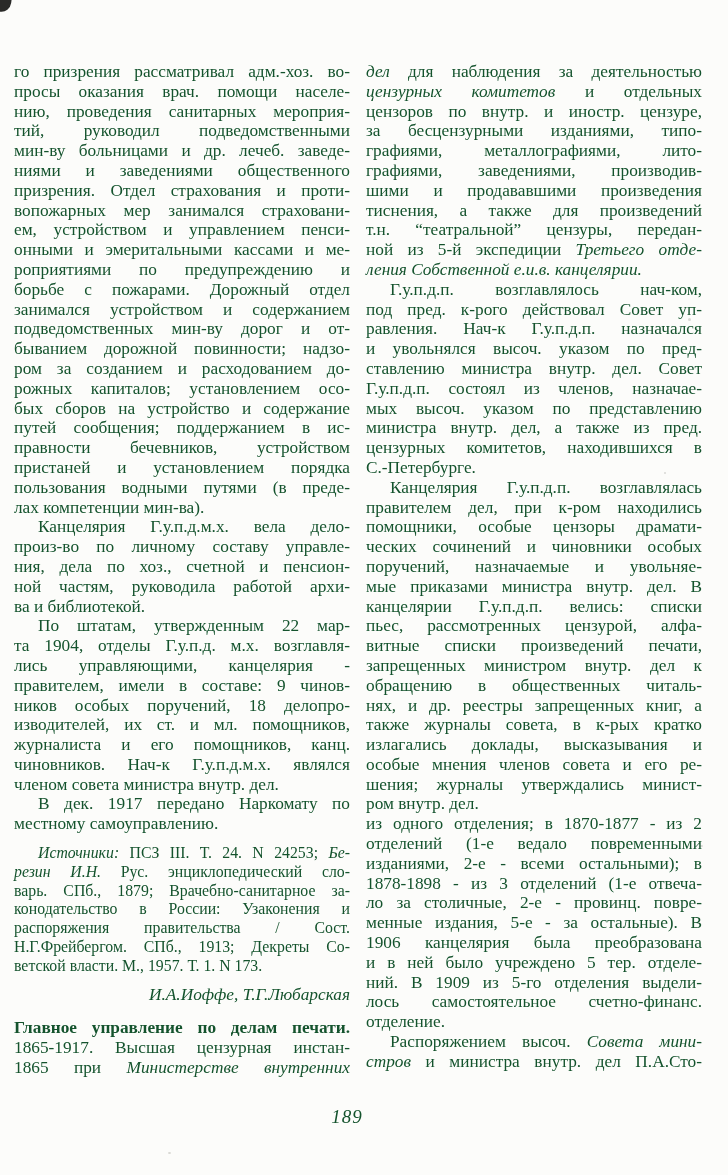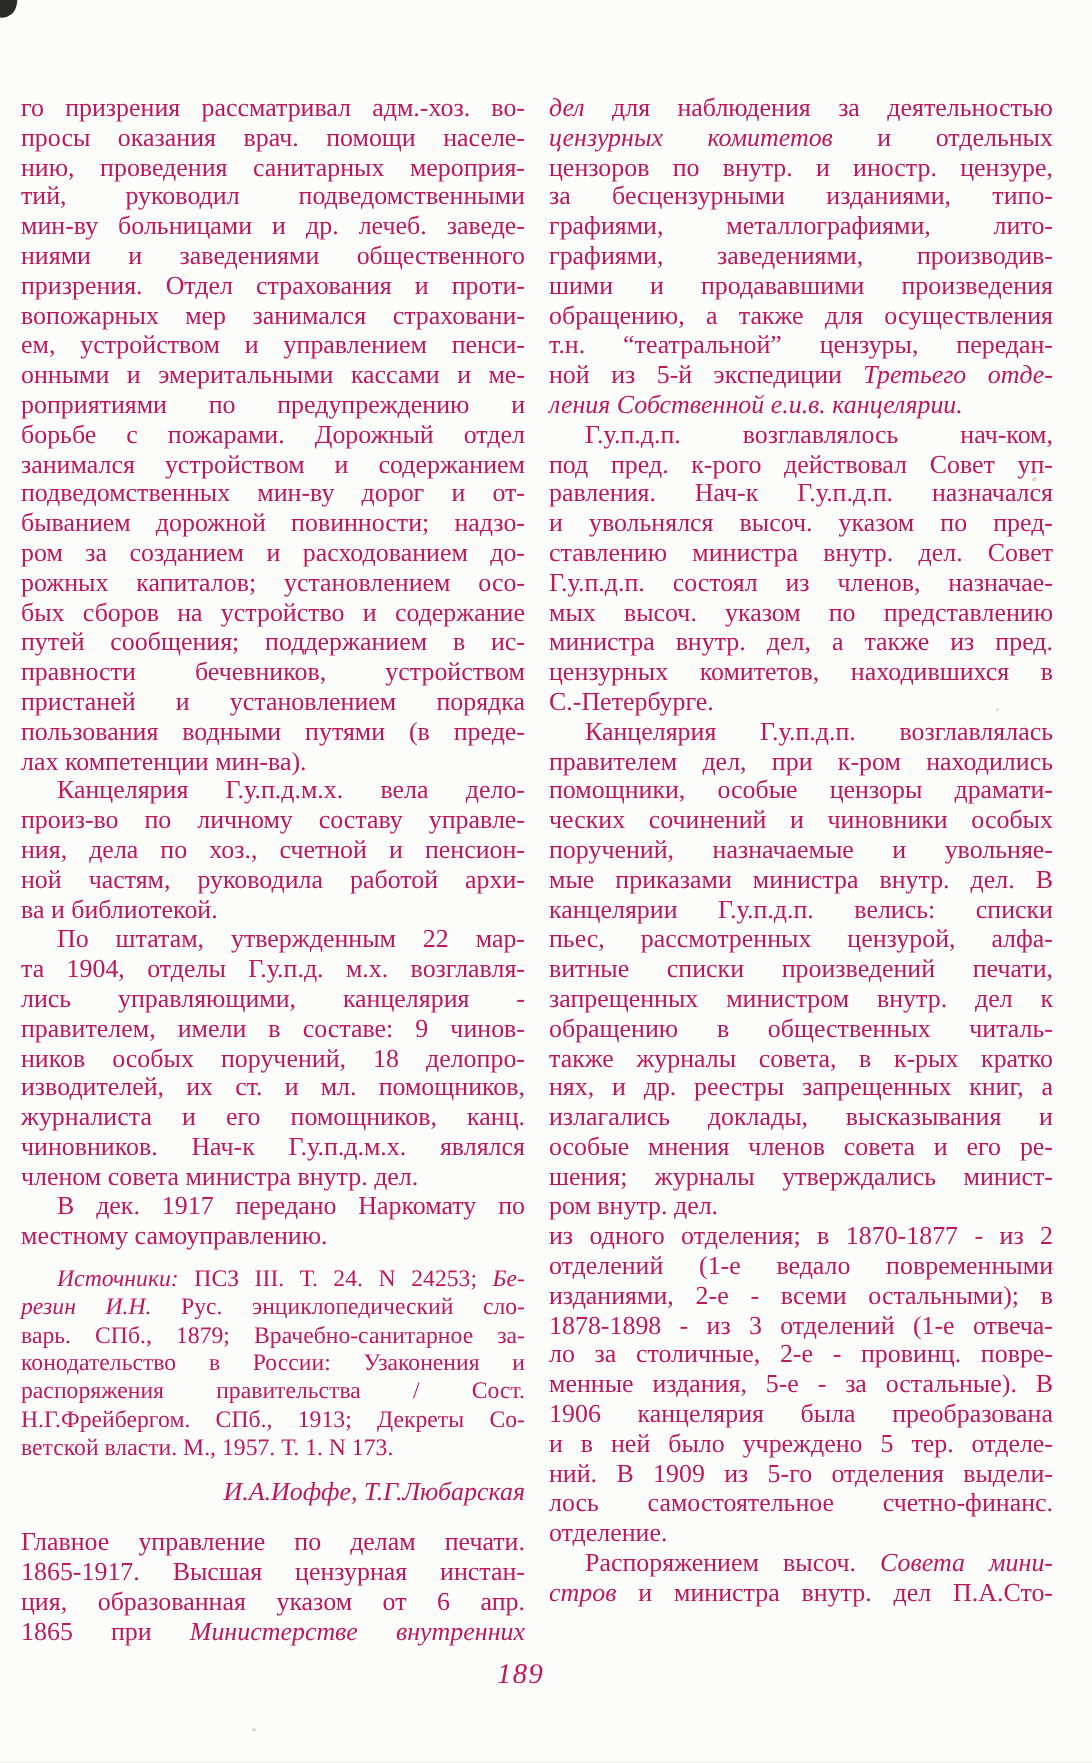--- a/index.html
+++ b/index.html
@@ -7,21 +7,21 @@
     padding: 0;
     background: #e8e8e6;
   }
   .page {
     position: relative;
     width: 728px;
     height: 1175px;
     background: #fcfcfa;
     overflow: hidden;
     font-family: "Liberation Serif", "DejaVu Serif", serif;
-    color: #be185d;
+    color: #14532d;
   }
   .corner-mark {
     position: absolute;
     top: -5px;
     left: -5px;
     width: 16px;
     height: 17px;
     background: #2a2a28;
     border-radius: 2px 3px 60% 4px;
     transform: rotate(8deg);
@@ -47,21 +47,21 @@
   .block { margin: 0; }
   .line {
     text-align: justify;
     text-align-last: justify;
     white-space: normal;
   }
   .line.last { text-align-last: left; }
   .line.indent { text-indent: 24px; }
   .run-n { font-style: normal; font-weight: normal; }
   .run-i { font-style: italic; text-align: right; }
-  .run-b { font-weight: normal; }
+  .run-b { font-weight: bold; }
   .block.sources {
     margin-top: 10px;
     font-size: 15.8px;
     line-height: 18.8px;
   }
   .block.signature {
     margin-top: 9px;
     font-style: italic;
   }
   .block.signature .line {
@@ -148,34 +148,33 @@
           <div class="line"><span class="run-n">распоряжения правительства / Сост.</span></div>
           <div class="line"><span class="run-n">Н.Г.Фрейбергом. СПб., 1913; Декреты Со-</span></div>
           <div class="line last"><span class="run-n">ветской власти. М., 1957. Т. 1. N 173.</span></div>
         </div>
         <div class="block signature">
           <div class="line last"><span class="run-i">И.А.Иоффе, Т.Г.Любарская</span></div>
         </div>
         <div class="block entry">
           <div class="line"><span class="run-b">Главное управление по делам печати.</span></div>
           <div class="line"><span class="run-n">1865-1917. Высшая цензурная инстан-</span></div>
-          <div class="line"><span class="run-n">ция, образованная указом от 6 апр.</span></div>
           <div class="line"><span class="run-n">1865 при </span><span class="run-i">Министерстве внутренних</span></div>
         </div>
       </div>
     <div class="col">
         <div class="block body">
           <div class="line"><span class="run-i">дел</span><span class="run-n"> для наблюдения за деятельностью</span></div>
           <div class="line"><span class="run-i">цензурных комитетов</span><span class="run-n"> и отдельных</span></div>
           <div class="line"><span class="run-n">цензоров по внутр. и иностр. цензуре,</span></div>
           <div class="line"><span class="run-n">за бесцензурными изданиями, типо-</span></div>
           <div class="line"><span class="run-n">графиями, металлографиями, лито-</span></div>
           <div class="line"><span class="run-n">графиями, заведениями, производив-</span></div>
           <div class="line"><span class="run-n">шими и продававшими произведения</span></div>
-          <div class="line"><span class="run-n">обращению, а также для осуществления</span></div>
+          <div class="line"><span class="run-n">тиснения, а также для произведений</span></div>
           <div class="line"><span class="run-n">т.н. “театральной” цензуры, передан-</span></div>
           <div class="line"><span class="run-n">ной из 5-й экспедиции </span><span class="run-i">Третьего отде-</span></div>
           <div class="line last"><span class="run-i">ления Собственной е.и.в. канцелярии.</span></div>
         </div>
         <div class="block body">
           <div class="line indent"><span class="run-n">Г.у.п.д.п. возглавлялось нач-ком,</span></div>
           <div class="line"><span class="run-n">под пред. к-рого действовал Совет уп-</span></div>
           <div class="line"><span class="run-n">равления. Нач-к Г.у.п.д.п. назначался</span></div>
           <div class="line"><span class="run-n">и увольнялся высоч. указом по пред-</span></div>
           <div class="line"><span class="run-n">ставлению министра внутр. дел. Совет</span></div>
@@ -190,22 +189,22 @@
           <div class="line"><span class="run-n">правителем дел, при к-ром находились</span></div>
           <div class="line"><span class="run-n">помощники, особые цензоры драмати-</span></div>
           <div class="line"><span class="run-n">ческих сочинений и чиновники особых</span></div>
           <div class="line"><span class="run-n">поручений, назначаемые и увольняе-</span></div>
           <div class="line"><span class="run-n">мые приказами министра внутр. дел. В</span></div>
           <div class="line"><span class="run-n">канцелярии Г.у.п.д.п. велись: списки</span></div>
           <div class="line"><span class="run-n">пьес, рассмотренных цензурой, алфа-</span></div>
           <div class="line"><span class="run-n">витные списки произведений печати,</span></div>
           <div class="line"><span class="run-n">запрещенных министром внутр. дел к</span></div>
           <div class="line"><span class="run-n">обращению в общественных читаль-</span></div>
+          <div class="line"><span class="run-n">нях, и др. реестры запрещенных книг, а</span></div>
           <div class="line"><span class="run-n">также журналы совета, в к-рых кратко</span></div>
-          <div class="line"><span class="run-n">нях, и др. реестры запрещенных книг, а</span></div>
           <div class="line"><span class="run-n">излагались доклады, высказывания и</span></div>
           <div class="line"><span class="run-n">особые мнения членов совета и его ре-</span></div>
           <div class="line"><span class="run-n">шения; журналы утверждались минист-</span></div>
           <div class="line last"><span class="run-n">ром внутр. дел.</span></div>
         </div>
         <div class="block body">
           <div class="line"><span class="run-n">из одного отделения; в 1870-1877 - из 2</span></div>
           <div class="line"><span class="run-n">отделений (1-е ведало повременными</span></div>
           <div class="line"><span class="run-n">изданиями, 2-е - всеми остальными); в</span></div>
           <div class="line"><span class="run-n">1878-1898 - из 3 отделений (1-е отвеча-</span></div>

